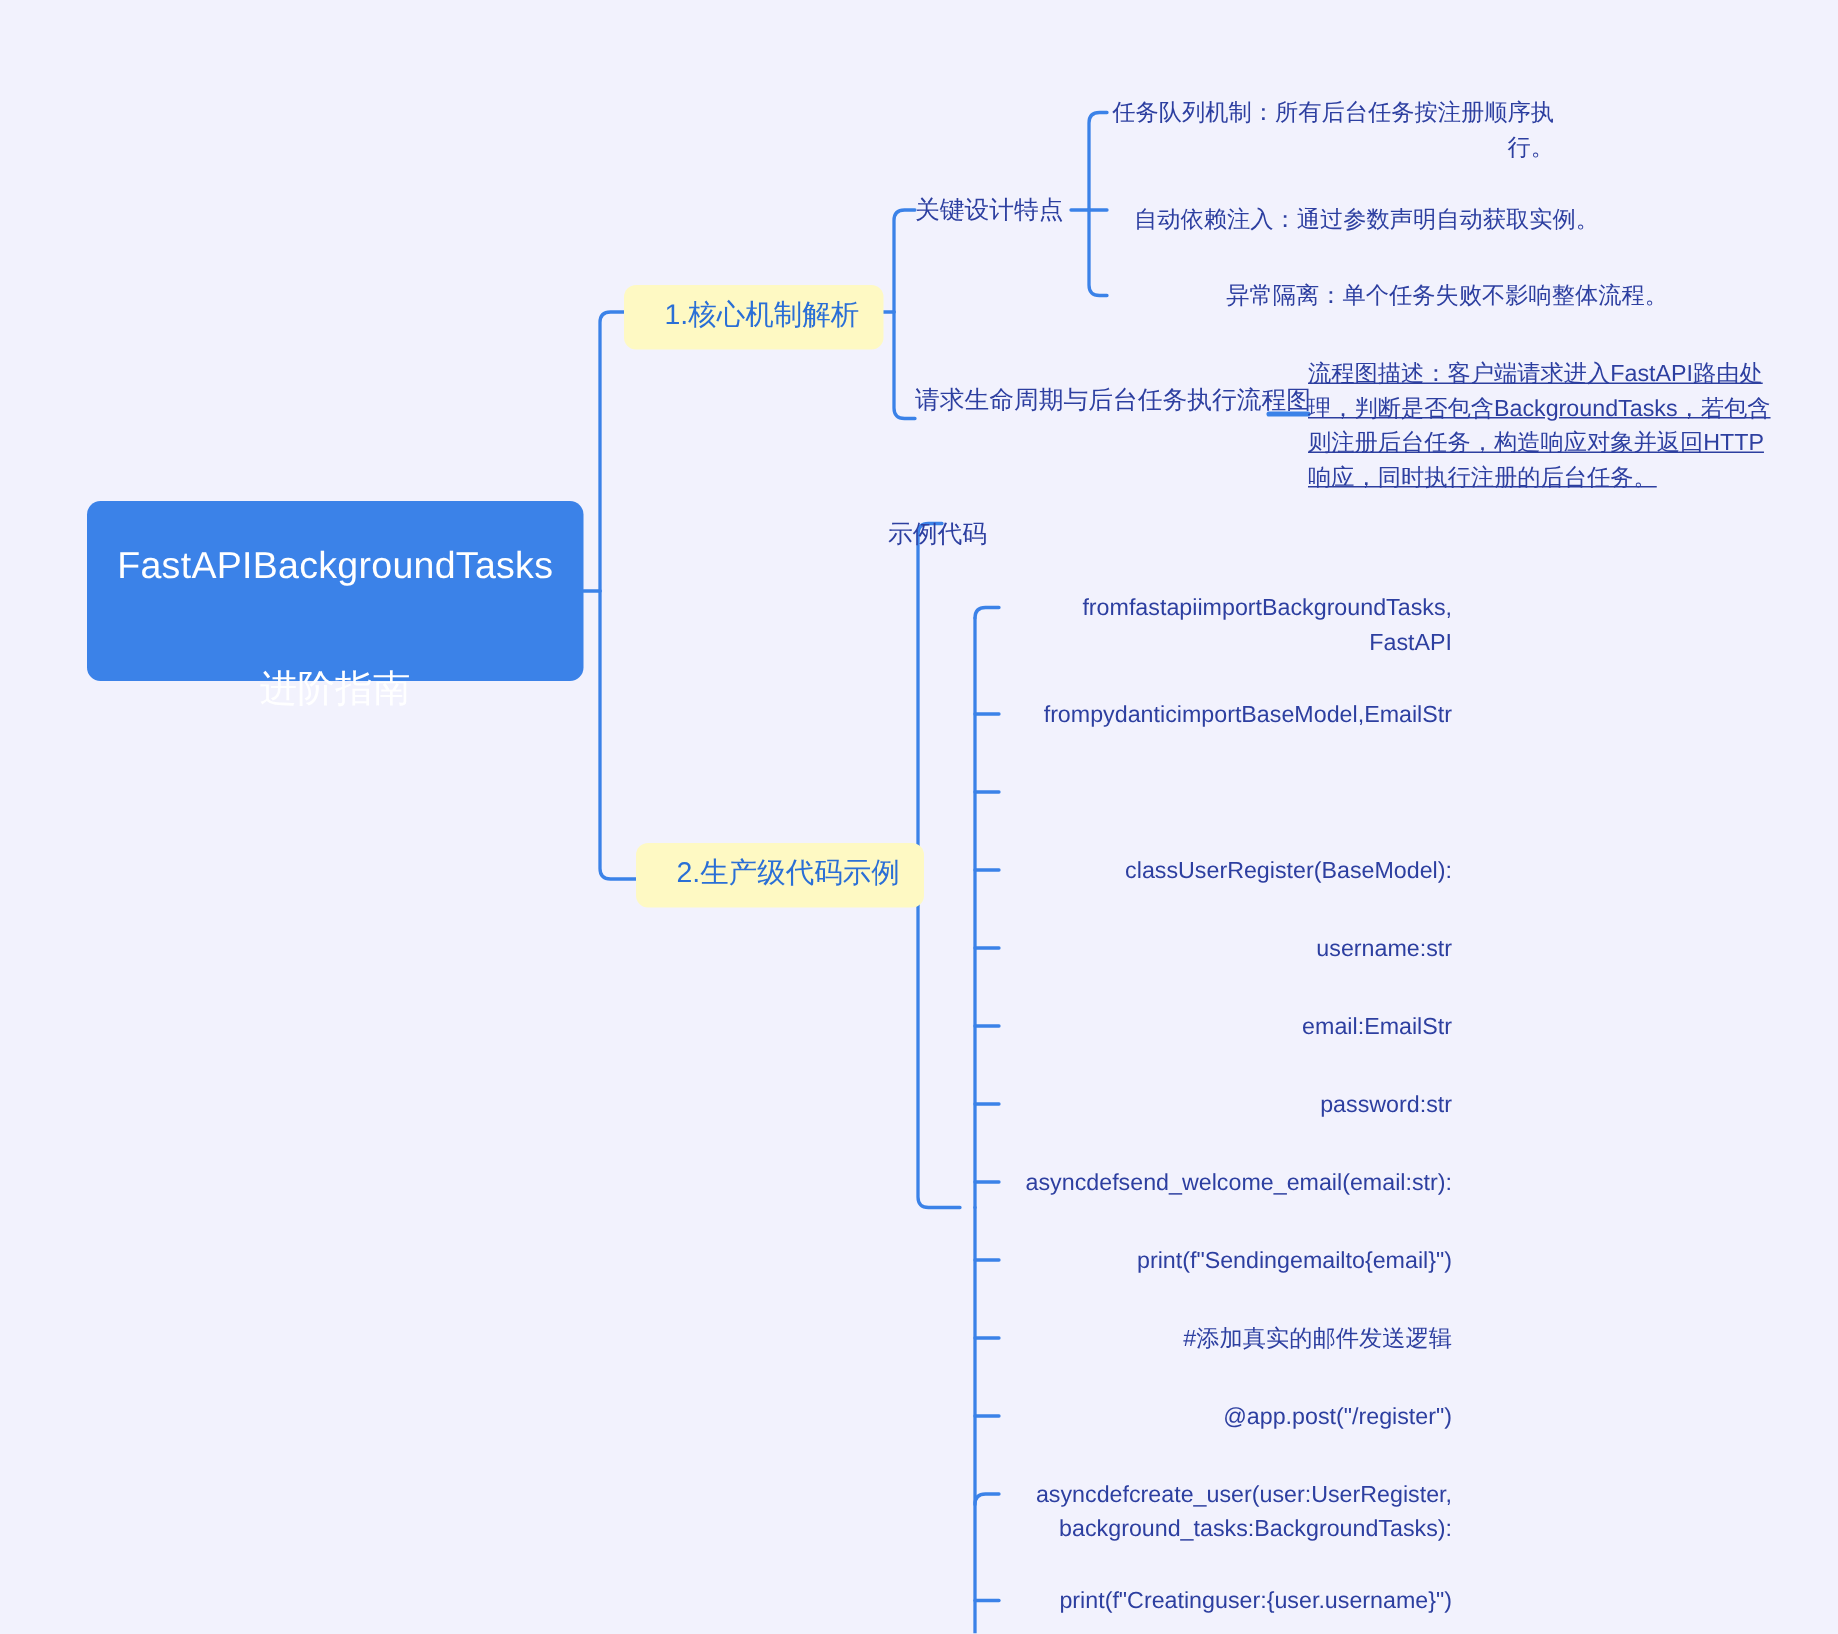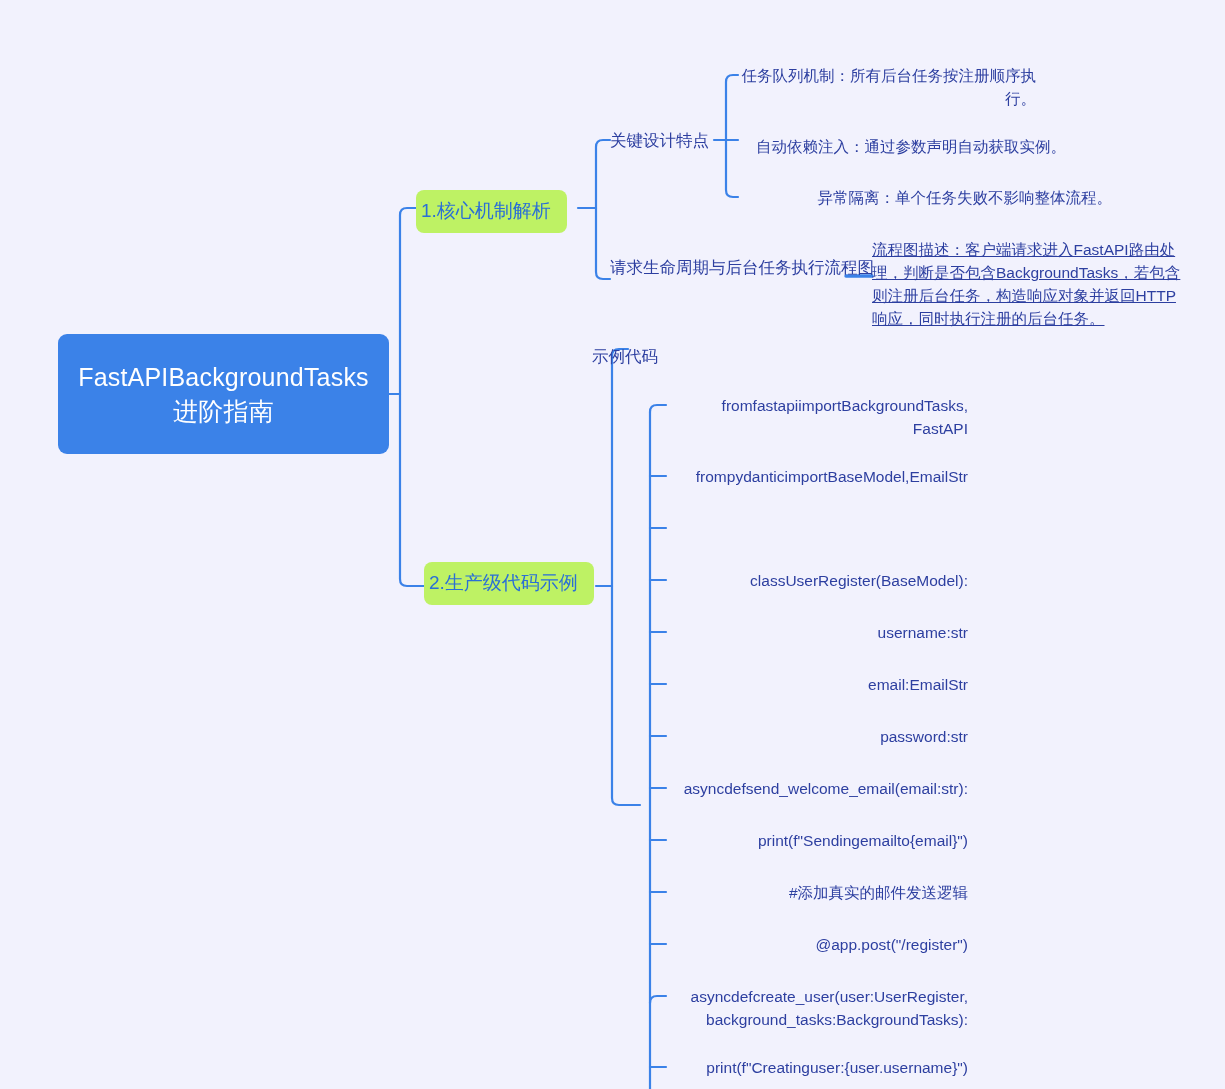--- a/index.html
+++ b/index.html
@@ -39,33 +39,33 @@
     display: flex;
     align-items: center;
     justify-content: center;
     text-align: center;
     font-size: 25px;
     line-height: 34px;
     letter-spacing: 0.2px;
     font-weight: 400;
     padding: 0 14px;
   }
-  .root-node .root-line { display: block; }
+  .root-node .root-line { display: block; margin-top: 48px; }
 
   
   .l1-node {
-    background: #bef264;
+    background: #fef9c3;
     border-radius: 8px;
     color: #2a6fd6;
     font-size: 19px;
     line-height: 24px;
     display: flex;
     align-items: center;
     justify-content: center;
-    padding: 9px 16px 10px 5px;
+    padding: 9px 16px 10px 27px;
     white-space: nowrap;
   }
   .l1-a { left: 416px; top: 190px; }
   .l1-b { left: 424px; top: 562px; }
 
   
   .l2-node {
     color: #2d3fa0;
     font-size: 16.5px;
     line-height: 22px;

